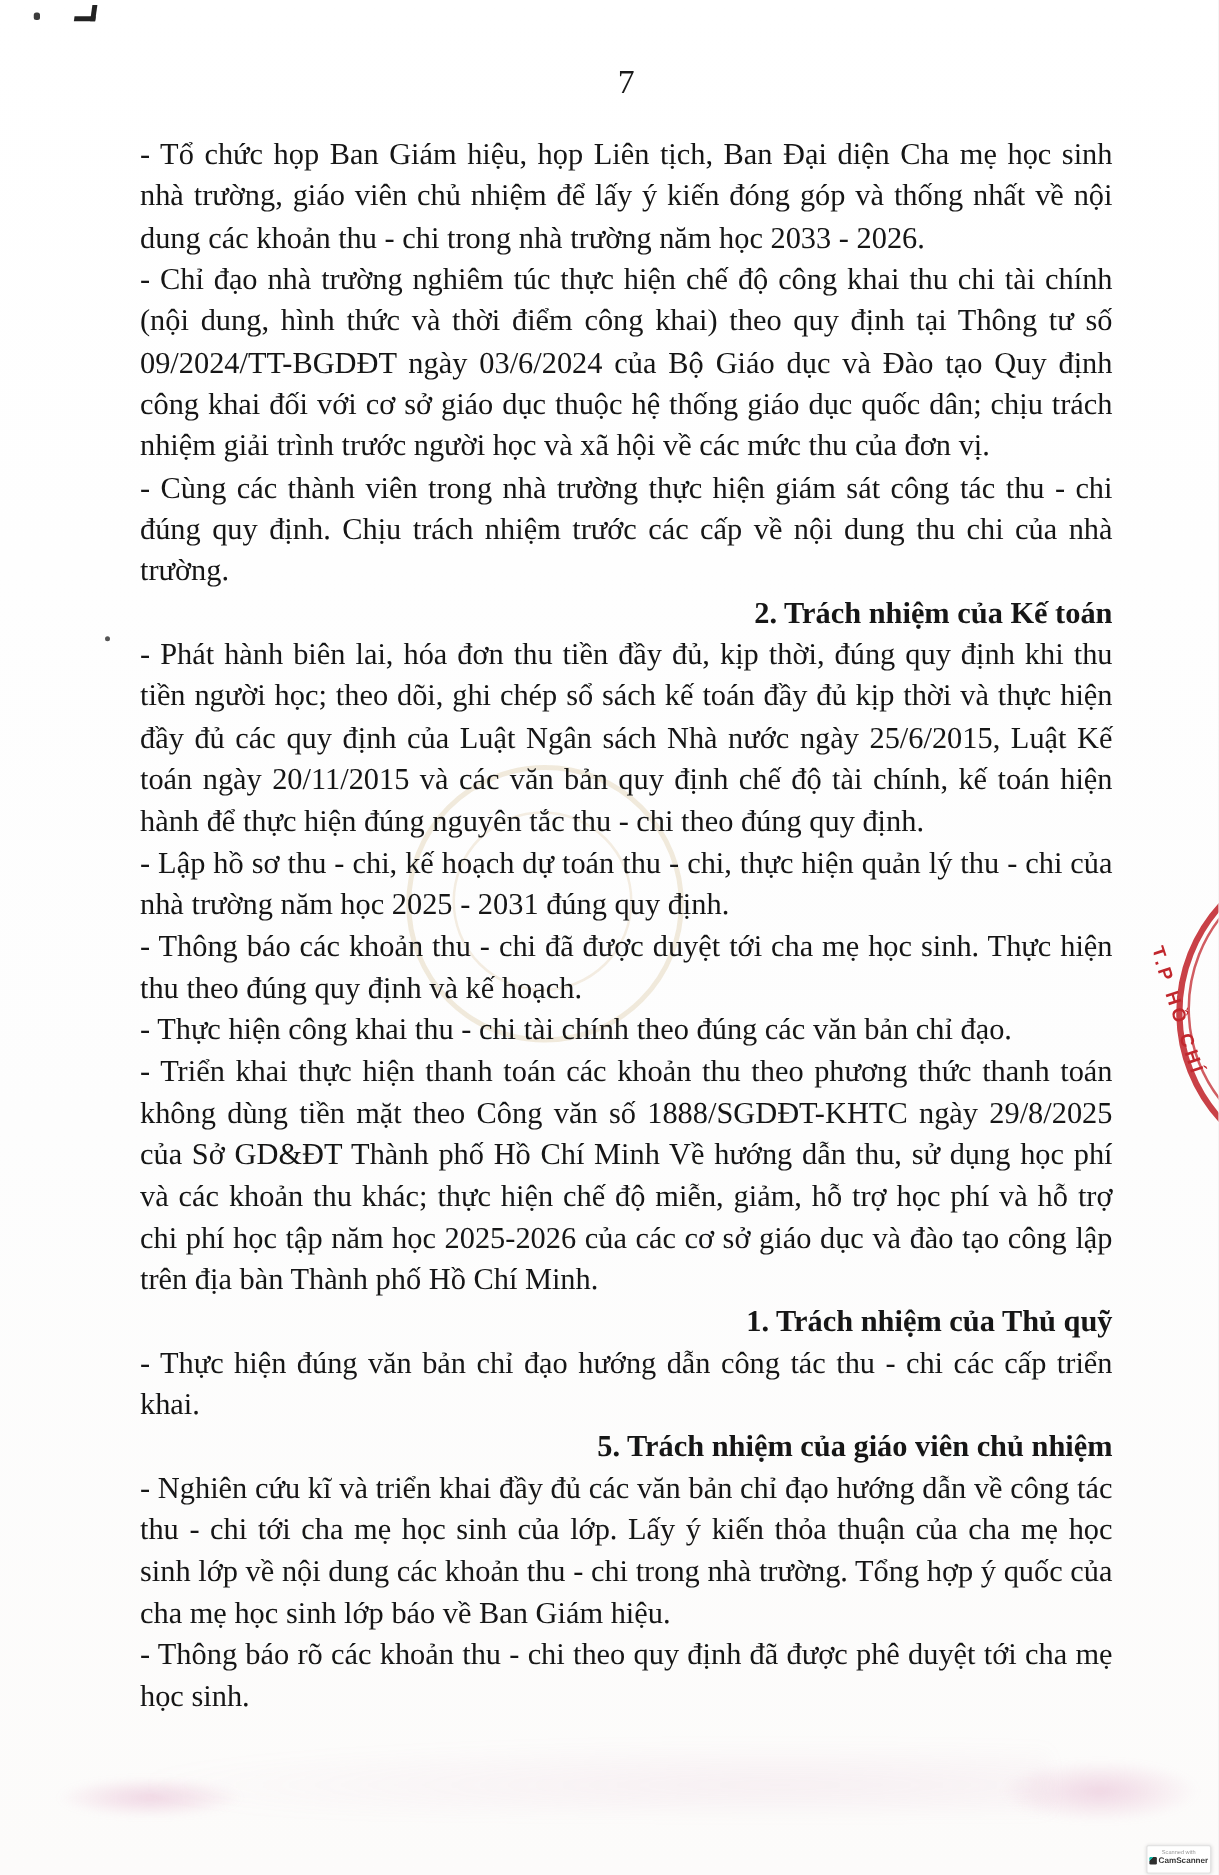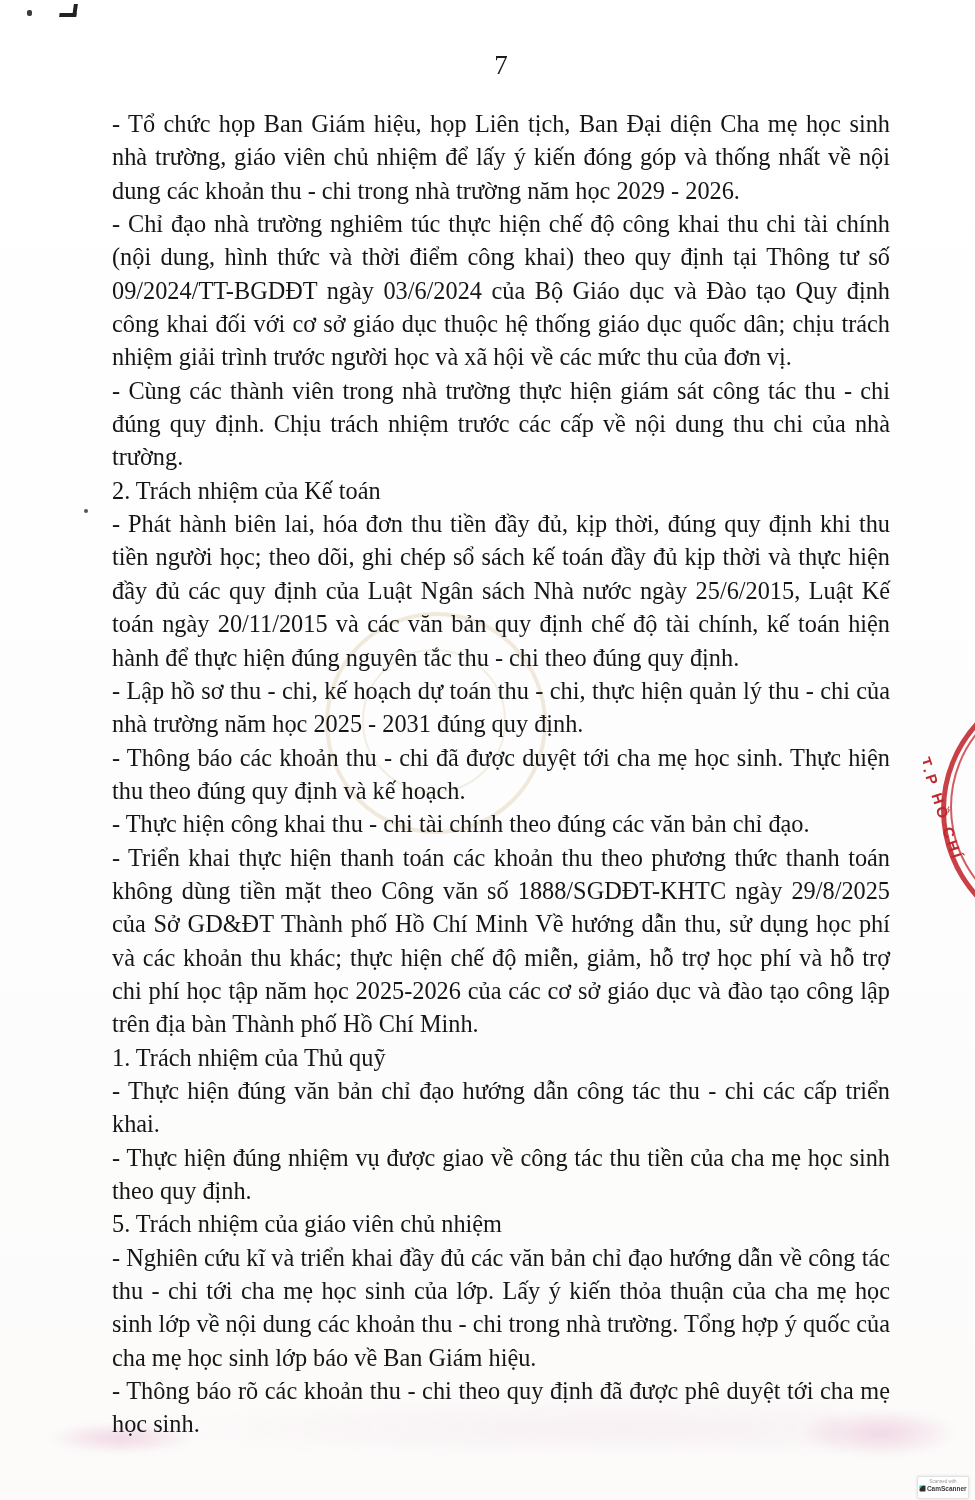--- a/index.html
+++ b/index.html
@@ -31,21 +31,21 @@
   .page-number{
     position:absolute;top:50px;left:112px;width:778px;
     text-align:center;font-size:27px;color:#1a1a1a;
   }
   .content{
     position:absolute;left:112px;top:107px;width:778px;
     font-size:24.3px;line-height:33.35px;
     text-align:justify;color:#161616;z-index:2;
   }
   .content p,.content h3{margin:0;padding:0;font-size:inherit;}
-  .content h3{font-weight:normal;text-align:left;}
+  .content h3{font-weight:bold;text-align:right;}
   
   .bleed-stamp{
     position:absolute;left:325px;top:612px;width:214px;height:214px;z-index:1;
     border:4px solid rgba(198,162,100,0.22);border-radius:50%;
   }
   .bleed-stamp .inner{
     position:absolute;left:33px;top:33px;width:140px;height:140px;
     border:2px solid rgba(198,162,100,0.18);border-radius:50%;
   }
   
@@ -112,32 +112,31 @@
   <div class="artifact-mark"></div>
   <div class="artifact-dot2"></div>
 
   <div class="page-number">7</div>
 
   <div class="bleed-stamp">
     <div class="inner"></div>
   </div>
 
   <main class="content">
-      <p>- Tổ chức họp Ban Giám hiệu, họp Liên tịch, Ban Đại diện Cha mẹ học sinh nhà trường, giáo viên chủ nhiệm để lấy ý kiến đóng góp và thống nhất về nội dung các khoản thu - chi trong nhà trường năm học 2029 - 2026.</p>
+      <p>- Tổ chức họp Ban Giám hiệu, họp Liên tịch, Ban Đại diện Cha mẹ học sinh nhà trường, giáo viên chủ nhiệm để lấy ý kiến đóng góp và thống nhất về nội dung các khoản thu - chi trong nhà trường năm học 2033 - 2026.</p>
       <p>- Chỉ đạo nhà trường nghiêm túc thực hiện chế độ công khai thu chi tài chính (nội dung, hình thức và thời điểm công khai) theo quy định tại Thông tư số 09/2024/TT-BGDĐT ngày 03/6/2024 của Bộ Giáo dục và Đào tạo Quy định công khai đối với cơ sở giáo dục thuộc hệ thống giáo dục quốc dân; chịu trách nhiệm giải trình trước người học và xã hội về các mức thu của đơn vị.</p>
       <p>- Cùng các thành viên trong nhà trường thực hiện giám sát công tác thu - chi đúng quy định. Chịu trách nhiệm trước các cấp về nội dung thu chi của nhà trường.</p>
       <h3>2. Trách nhiệm của Kế toán</h3>
       <p>- Phát hành biên lai, hóa đơn thu tiền đầy đủ, kịp thời, đúng quy định khi thu tiền người học; theo dõi, ghi chép sổ sách kế toán đầy đủ kịp thời và thực hiện đầy đủ các quy định của Luật Ngân sách Nhà nước ngày 25/6/2015, Luật Kế toán ngày 20/11/2015 và các văn bản quy định chế độ tài chính, kế toán hiện hành để thực hiện đúng nguyên tắc thu - chi theo đúng quy định.</p>
       <p>- Lập hồ sơ thu - chi, kế hoạch dự toán thu - chi, thực hiện quản lý thu - chi của nhà trường năm học 2025 - 2031 đúng quy định.</p>
       <p>- Thông báo các khoản thu - chi đã được duyệt tới cha mẹ học sinh. Thực hiện thu theo đúng quy định và kế hoạch.</p>
       <p>- Thực hiện công khai thu - chi tài chính theo đúng các văn bản chỉ đạo.</p>
       <p>- Triển khai thực hiện thanh toán các khoản thu theo phương thức thanh toán không dùng tiền mặt theo Công văn số 1888/SGDĐT-KHTC ngày 29/8/2025 của Sở GD&amp;ĐT Thành phố Hồ Chí Minh Về hướng dẫn thu, sử dụng học phí và các khoản thu khác; thực hiện chế độ miễn, giảm, hỗ trợ học phí và hỗ trợ chi phí học tập năm học 2025-2026 của các cơ sở giáo dục và đào tạo công lập trên địa bàn Thành phố Hồ Chí Minh.</p>
       <h3>1. Trách nhiệm của Thủ quỹ</h3>
       <p>- Thực hiện đúng văn bản chỉ đạo hướng dẫn công tác thu - chi các cấp triển khai.</p>
-      <p>- Thực hiện đúng nhiệm vụ được giao về công tác thu tiền của cha mẹ học sinh theo quy định.</p>
       <h3>5. Trách nhiệm của giáo viên chủ nhiệm</h3>
       <p>- Nghiên cứu kĩ và triển khai đầy đủ các văn bản chỉ đạo hướng dẫn về công tác thu - chi tới cha mẹ học sinh của lớp. Lấy ý kiến thỏa thuận của cha mẹ học sinh lớp về nội dung các khoản thu - chi trong nhà trường. Tổng hợp ý quốc của cha mẹ học sinh lớp báo về Ban Giám hiệu.</p>
       <p>- Thông báo rõ các khoản thu - chi theo quy định đã được phê duyệt tới cha mẹ học sinh.</p>
     </main>
 
   <div class="red-stamp">
     <div class="arc-outer"></div>
     <div class="arc-outer2"></div>
 
     <span class="stamp-text">T.P HỒ CHÍ</span>

